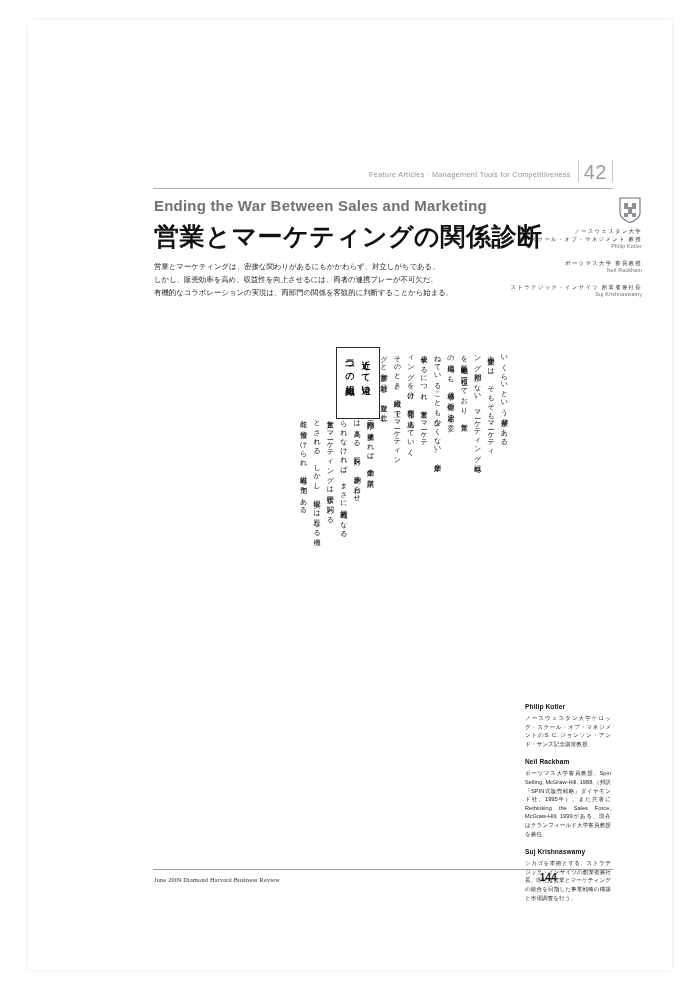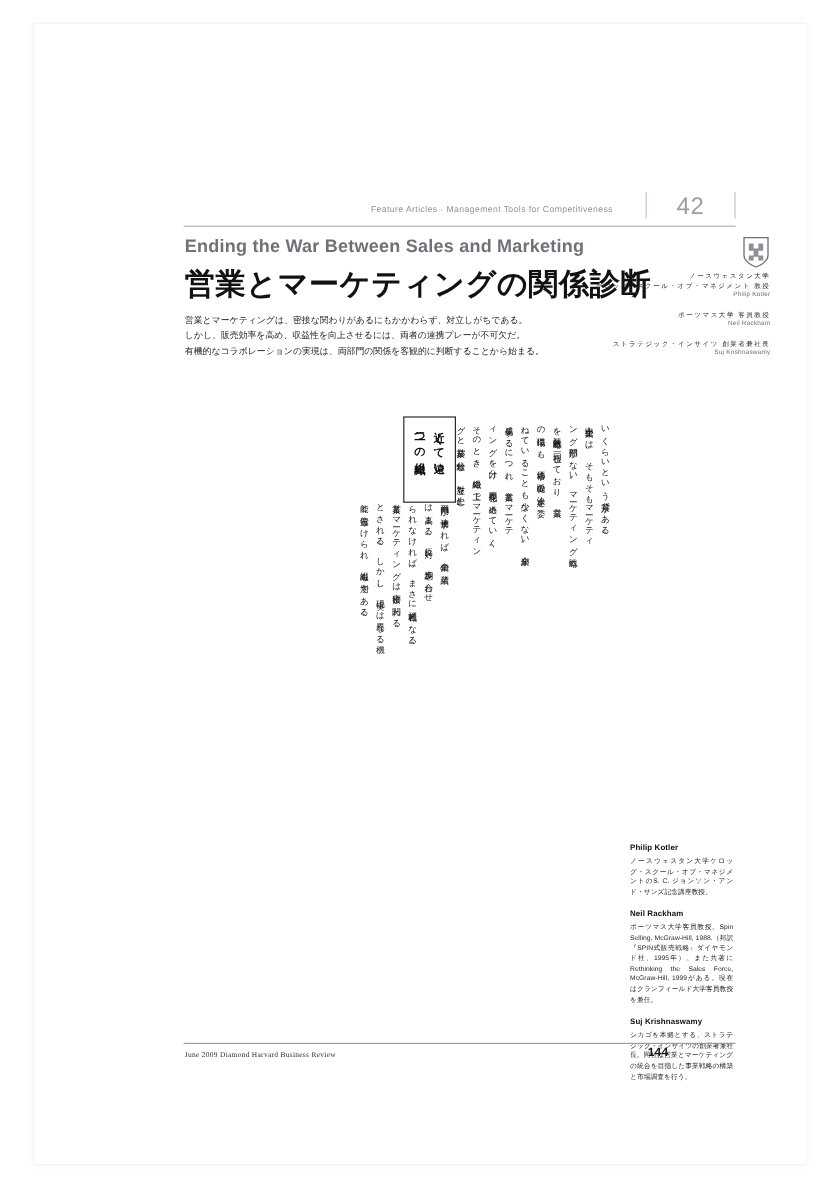--- a/index.html
+++ b/index.html
@@ -34,21 +34,20 @@
   }
 
   
   #runhead {
     position: absolute;
     left: 125px; top: 140px;
     width: 460px;
     display: flex;
     align-items: flex-end;
     justify-content: flex-end;
-    gap: 20px;
   }
   #runhead .label {
     font-size: 7.2px;
     letter-spacing: 0.35px;
     color: #8e9299;
     white-space: nowrap;
     padding-bottom: 3px;
   }
   #runhead .rule {
     width: 1px;

